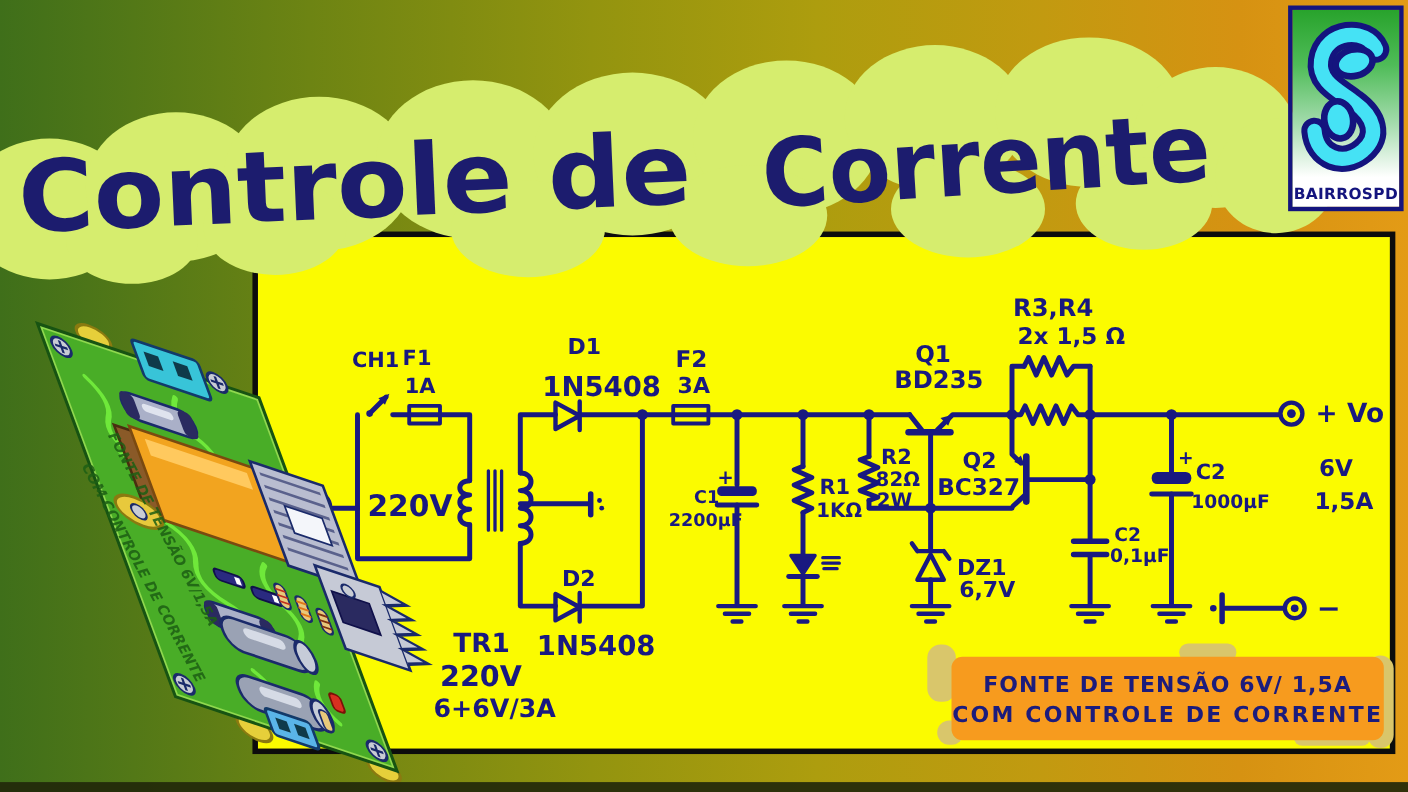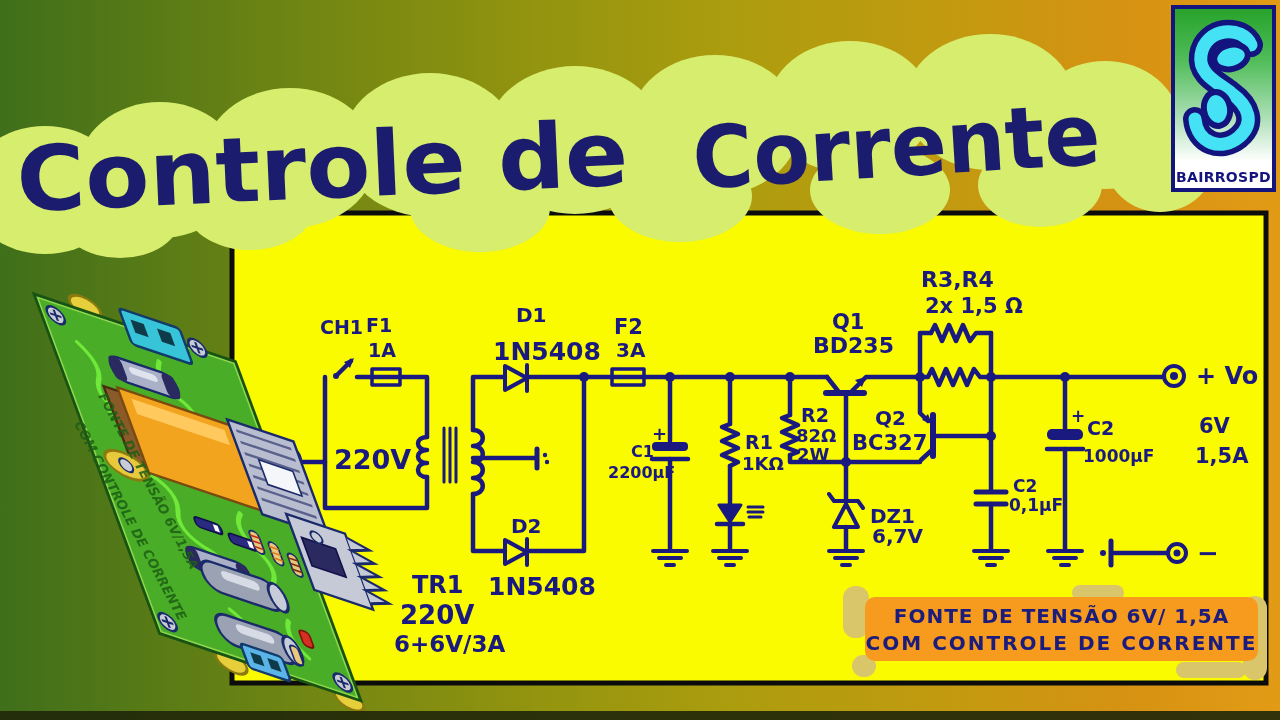--- a/index.html
+++ b/index.html
@@ -15,21 +15,21 @@
   .logo{
     position:absolute;left:1171px;top:5px;width:97px;height:179px;
     border:4px solid #14147e;
     background:linear-gradient(180deg,#28a32c 0%,#4fbc58 28%,#a5dcae 58%,#ffffff 85%,#ffffff 100%);
     display:flex;flex-direction:column;align-items:center;justify-content:flex-end;
   }
   .logo-name{color:#14147e;font-weight:bold;font-size:14px;letter-spacing:.3px;margin:0 0 3px 0;}
   .logo-s{position:absolute;left:0;top:2px;}
   .smear{position:absolute;background:#d9c66b;border-radius:12px;}
   .banner{
-    position:absolute;left:865px;top:597px;width:393px;height:64px;
+    position:absolute;left:865px;top:597px;width:393px;height:76px;
     background:#f79b1e;border-radius:10px;color:#1c1c7c;
     display:flex;flex-direction:column;align-items:center;justify-content:center;gap:3px;
     font-weight:bold;font-size:20px;
   }
   .banner .b2{letter-spacing:2px;font-size:20px;}
   .banner .b1{letter-spacing:1px;}
 </style>
 </head>
 <body>
 

